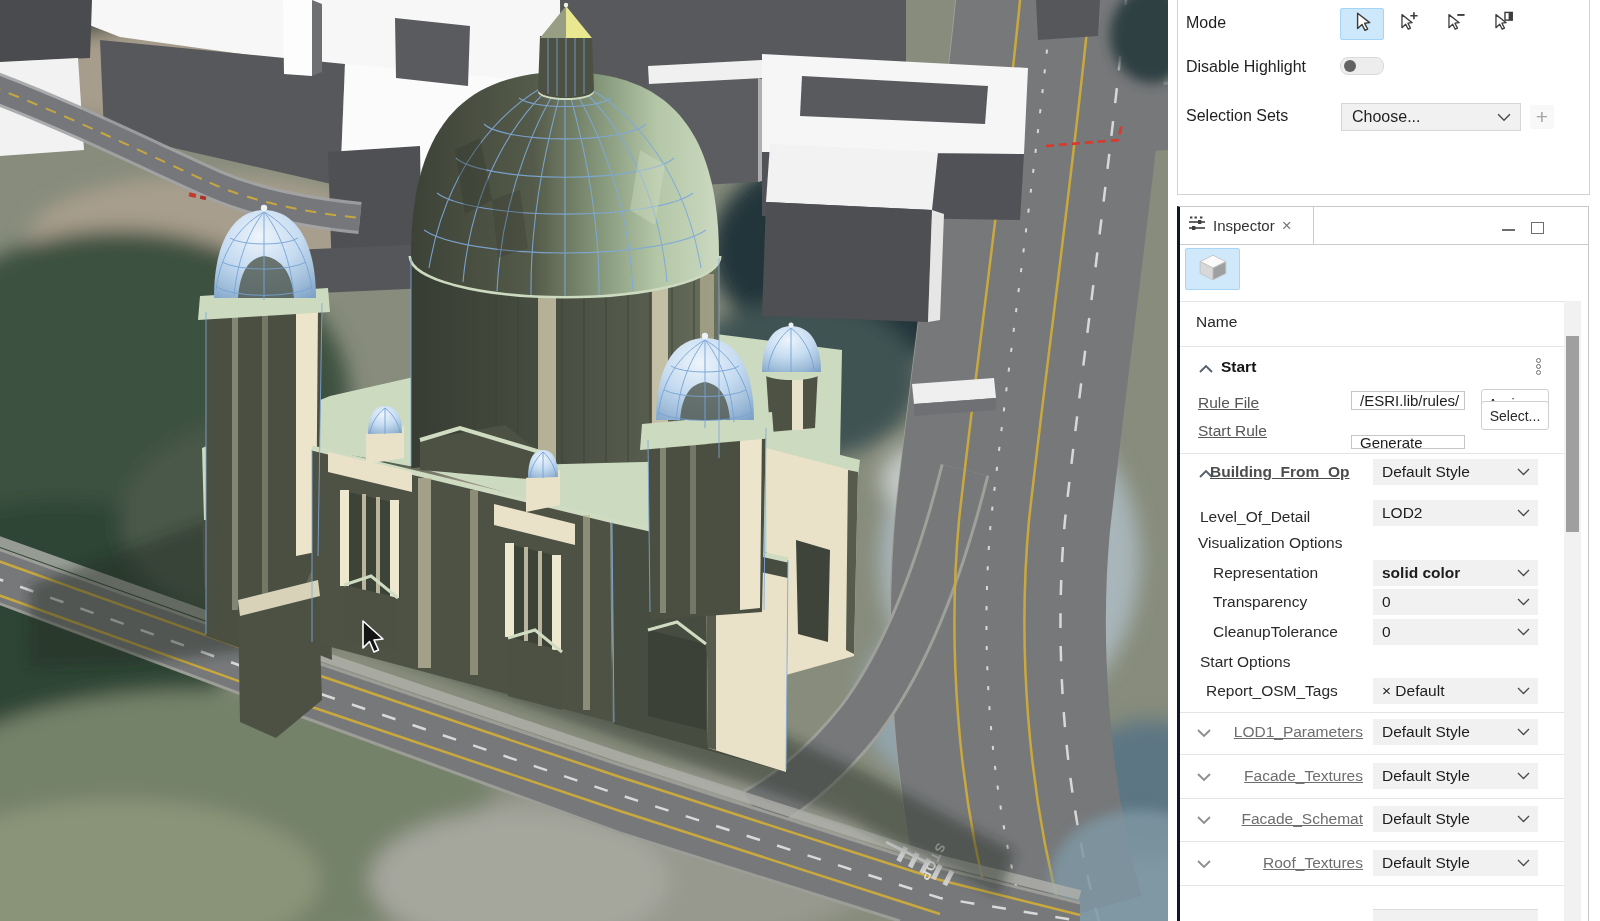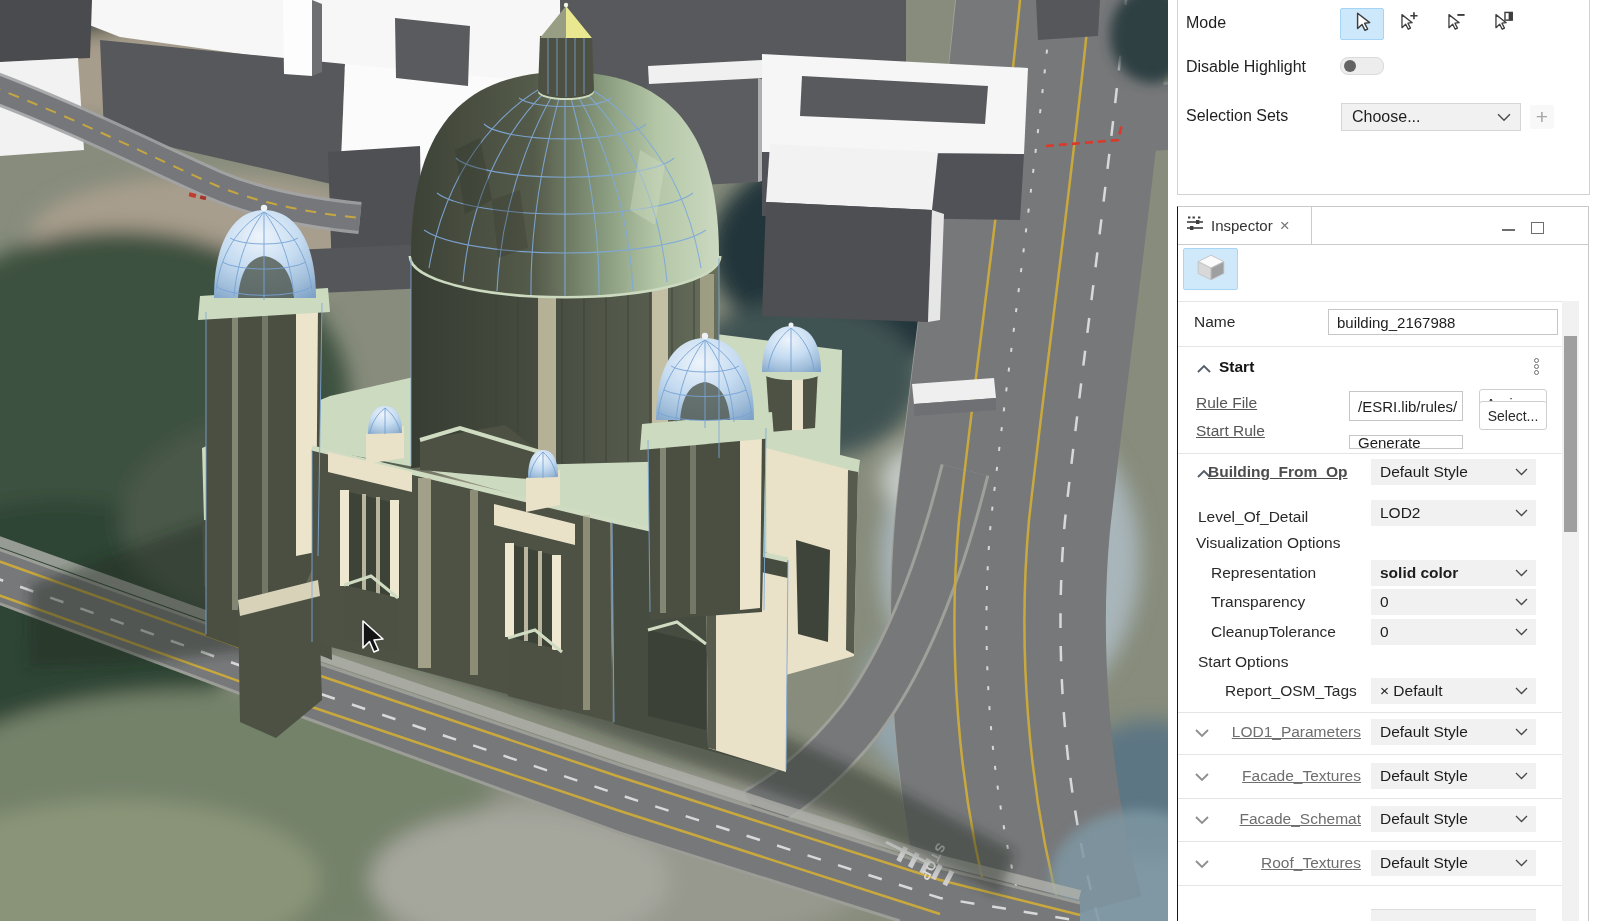--- a/index.html
+++ b/index.html
@@ -17,21 +17,21 @@
   .toggle{position:absolute;left:162px;top:57px;width:42px;height:16px;border-radius:8px;background:#ededed;border:1px solid #dadada;}
   .toggle .knob{position:absolute;left:3px;top:2px;width:12px;height:12px;border-radius:50%;background:#636363;}
   .choose-dd{position:absolute;left:163px;top:103px;width:180px;height:28px;background:#f1f1f2;border:1px solid #d6d6d6;
              display:flex;align-items:center;font-size:16px;color:#1f1f1f;padding-left:10px;box-sizing:border-box;}
   .choose-dd svg{margin-left:auto;margin-right:9px;}
   .plus-btn{position:absolute;left:352px;top:105px;width:24px;height:24px;display:flex;align-items:center;justify-content:center;
             font-size:21px;color:#a6a6a6;background:#f8f8f8;border-radius:2px;}
 
   
   .inspector{position:absolute;left:9px;top:206px;width:412px;height:715px;background:#fff;box-sizing:border-box;
-             border-left:1px solid #0f172a;border-right:1px solid #c9c9c9;border-top:1px solid #c9c9c9;}
+             border-left:3px solid #0f172a;border-right:1px solid #c9c9c9;border-top:1px solid #c9c9c9;}
   .tabbar{position:relative;height:37px;border-bottom:1px solid #cbcbcb;}
   .tab{position:absolute;left:0;top:0;height:37px;width:134px;background:#fff;border-right:1px solid #cbcbcb;
        display:flex;align-items:center;padding:0 8px;box-sizing:border-box;z-index:2;}
   .tab-title{font-size:15px;color:#333;margin:0 7px 0 7px;}
   .tab-close{font-size:17px;color:#777;line-height:15px;}
   .win-min{position:absolute;right:73px;top:22px;width:13px;height:2px;background:#6d6d6d;}
   .win-max{position:absolute;right:44px;top:15px;width:11px;height:10px;border:1.5px solid #6d6d6d;background:#fff;}
   .cube-btn{position:absolute;left:5px;top:41px;width:53px;height:40px;background:#cfe8fa;border:1px solid #a9d6f6;border-radius:2px;
             display:flex;align-items:center;justify-content:center;}
   .isep{position:absolute;left:0;width:384px;height:1px;background:#e4e4e4;}
@@ -442,37 +442,36 @@
         <svg width="30" height="28" viewBox="0 0 28 26">
           <polygon points="14,2 26,8 14,14 2,8" fill="#fafafa" stroke="#c2c2c2" stroke-width="0.8"></polygon>
           <polygon points="2,8 14,14 14,25 2,19" fill="#d8d8d8" stroke="#c2c2c2" stroke-width="0.8"></polygon>
           <polygon points="26,8 14,14 14,25 26,19" fill="#9e9fa1" stroke="#c2c2c2" stroke-width="0.8"></polygon>
         </svg>
       </span>
     </div>
     <div class="isep" style="top:94px"></div>
 
     <div class="ilabel" style="left:16px;top:105px">Name</div>
-    <div class="iinput" style="left:150px;top:102px;width:230px;height:26px">building_2167988</div>
     <div class="isep" style="top:139px"></div>
 
     <span class="chev" style="left:18px;top:154px">
       <svg width="16" height="12" viewBox="0 0 16 12">
             <path d="M2 9 L8 3 L14 9" fill="none" stroke="#55606b" stroke-width="1.9"></path>
           </svg>
     </span>
     <div class="ilabel hdr" style="left:41px;top:150px">Start</div>
     <div class="kebab">
           <i></i>
           <i></i>
           <i></i>
         </div>
 
     <a class="ilink" style="left:18px;top:186px">Rule File</a>
-    <div class="iinput" style="left:171px;top:184px;width:114px;height:30px">/ESRI.lib/rules/</div>
+    <div class="iinput" style="left:171px;top:184px;width:114px;height:19px">/ESRI.lib/rules/</div>
     <div class="ibtn" style="left:293px;top:182px">Assign...</div>
 
     <a class="ilink" style="left:18px;top:214px">Start Rule</a>
     <div class="iinput" style="left:171px;top:228px;width:114px;height:14px">Generate</div>
     <div class="ibtn" style="left:293px;top:194px">Select...</div>
     <div class="isep" style="top:246px"></div>
 
     <span class="chev" style="left:18px;top:259px">
       <svg width="16" height="12" viewBox="0 0 16 12">
             <path d="M2 9 L8 3 L14 9" fill="none" stroke="#55606b" stroke-width="1.9"></path>
@@ -515,21 +514,21 @@
     <div class="ilabel" style="left:33px;top:415px">CleanupTolerance</div>
     <div class="idd" style="top:412px">
       <span>0</span>
       <svg width="13" height="8" viewBox="0 0 13 8">
             <path d="M1 1 L6.5 6.5 L12 1" fill="none" stroke="#4a4a4a" stroke-width="1.3"></path>
           </svg>
     </div>
 
     <div class="ilabel" style="left:20px;top:445px">Start Options</div>
 
-    <div class="ilabel" style="left:47px;top:474px">Report_OSM_Tags</div>
+    <div class="ilabel" style="left:26px;top:474px">Report_OSM_Tags</div>
     <div class="idd" style="top:471px">
       <span>× Default</span>
       <svg width="13" height="8" viewBox="0 0 13 8">
             <path d="M1 1 L6.5 6.5 L12 1" fill="none" stroke="#4a4a4a" stroke-width="1.3"></path>
           </svg>
     </div>
     <div class="isep" style="top:505px"></div>
 
     <span class="chev" style="left:16px;top:518px">
       <svg width="16" height="12" viewBox="0 0 16 12">

